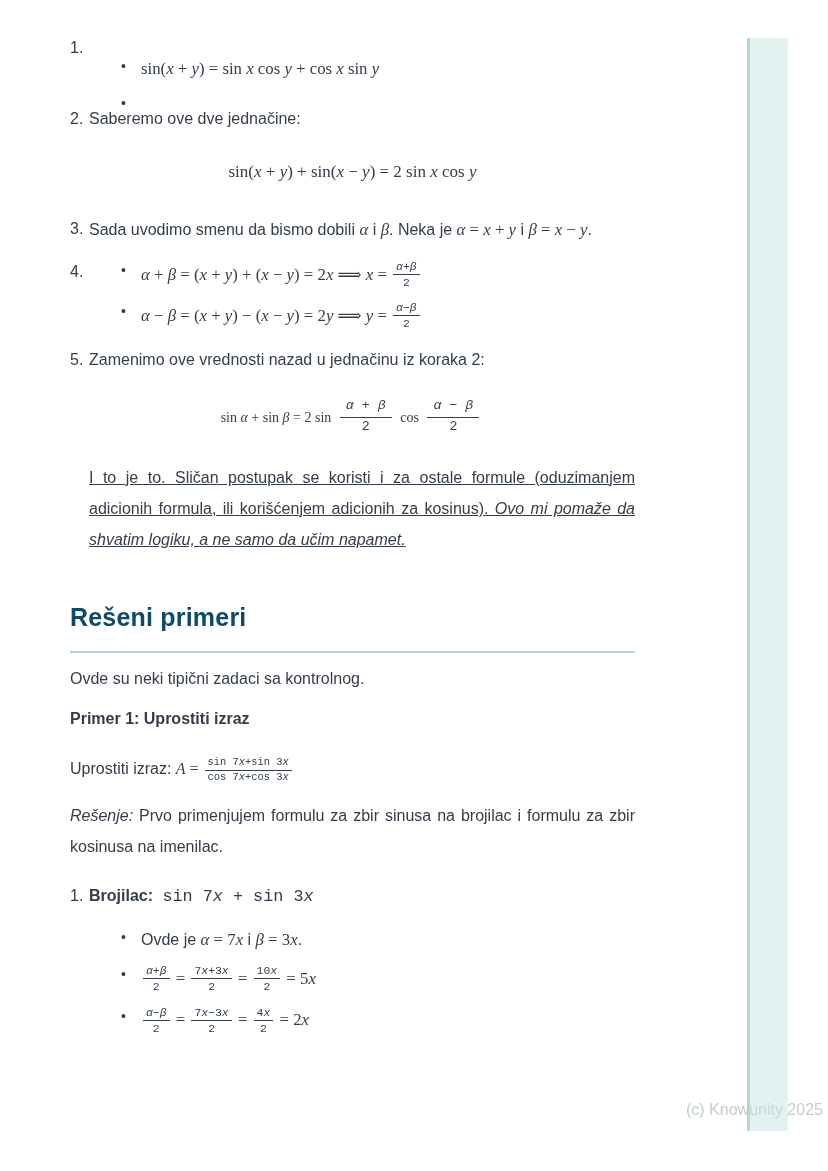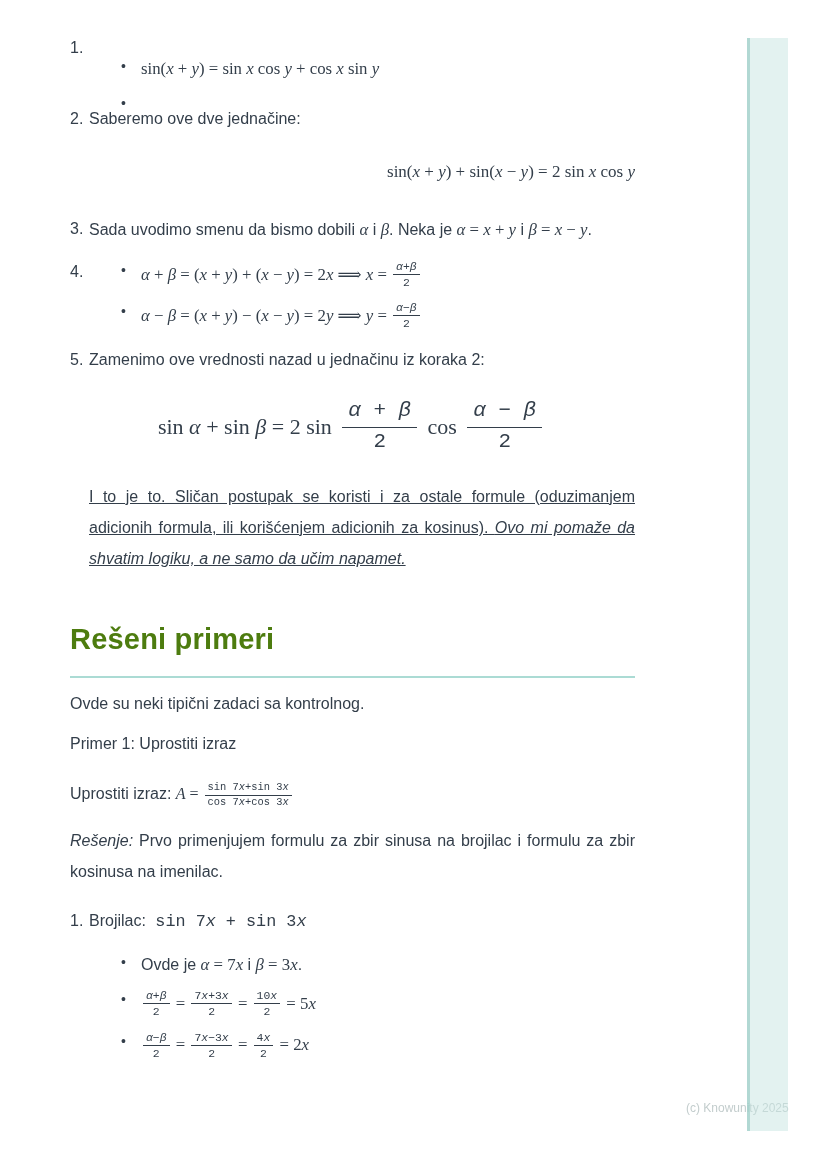--- a/index.html
+++ b/index.html
@@ -23,67 +23,67 @@
   .bli{position:relative;padding-left:21px;}
   .marker{position:absolute;left:1px;top:0;font-size:14px;}
   
   .m{font-family:"Liberation Serif","DejaVu Serif",serif;font-size:1.05em;}
   .m i{font-style:italic;}
   .frac{display:inline-block;vertical-align:-0.55em;text-align:center;line-height:1.15;font-size:0.68em;margin:0 2px;font-family:Liberation Mono, monospace;}
   .fnum{display:block;padding:0 3px 1px;border-bottom:1px solid currentColor;}
   .fden{display:block;padding-top:1px;}
   .display{ text-align:center; }
   .display .m, .display.m{font-size:17px;}
-  .display-big.m{font-size:22px;}
+  .display-big.m{font-size:14px;}
   .display-big .frac{font-size:0.95em;vertical-align:-0.6em;margin:0 5px;line-height:1.25;}
   .display-big .fnum{padding:0 6px 2px;}
   .task .m{font-size:1em;}
   .task .frac{font-size:0.65em;}
   
   .mt-s1{margin-top:0;}
   .mt-ul1{margin-top:20px;}
   .gap12>.bli{margin-bottom:12px;}
   .gap12>.bli:last-child{margin-bottom:0;}
   .mt-s2{margin-top:26px;}
-  .mt-d1{margin:28px 0;text-align:right;}
+  .mt-d1{margin:28px 0;}
   .mt-s3{margin-top:32px;}
   .mt-s4{margin-top:18px;}
   .mt-ul2{margin-top:16px;}
   .mt-s5{margin-top:18px;}
   .mt-d2{margin:26px 0;}
   .note{
     margin:26px 0 16px 19px;
     text-align:justify;
     line-height:1.95;
     text-decoration:underline;
   }
   .note em, .sol em{font-style:italic;}
   h1{
     margin:44px 0 0 0;
-    font-size:29px;
+    font-size:25px;
     font-weight:700;
-    color:#4d7c0f;
+    color:#0c4a6e;
     letter-spacing:0.2px;
   }
   hr.divider{
     border:none;border-top:2px solid #abdbd4;
     margin:14px 0 0 0;
   }
   .intro{margin-top:14px;}
-  .ex-title{margin-top:10px;font-weight:400;}
+  .ex-title{margin-top:10px;font-weight:700;}
   .task{margin-top:26px;}
   .sol{margin-top:16px;text-align:justify;line-height:1.95;}
   .mt-ex1{margin-top:22px;}
-  .bold{font-weight:400;}
+  .bold{font-weight:700;}
   .mgap{margin-left:5px;font-family:Liberation Mono, monospace;}
   .mt-ul3{margin-top:18px;}
   
   .watermark{
     position:absolute;left:686px;top:1101px;
-    font-size:12px;color:#c3cdcd;z-index:1;white-space:nowrap;
+    font-size:16px;color:#c3cdcd;z-index:1;white-space:nowrap;
   }
   .highlight-bar{
     position:absolute;left:747px;top:38px;width:41px;height:1093px;
     background:rgba(199,230,226,0.5);
     border-left:3px solid rgba(137,194,188,0.55);
     box-sizing:border-box;z-index:2;
   }
 </style>
 </head>
 <body>

